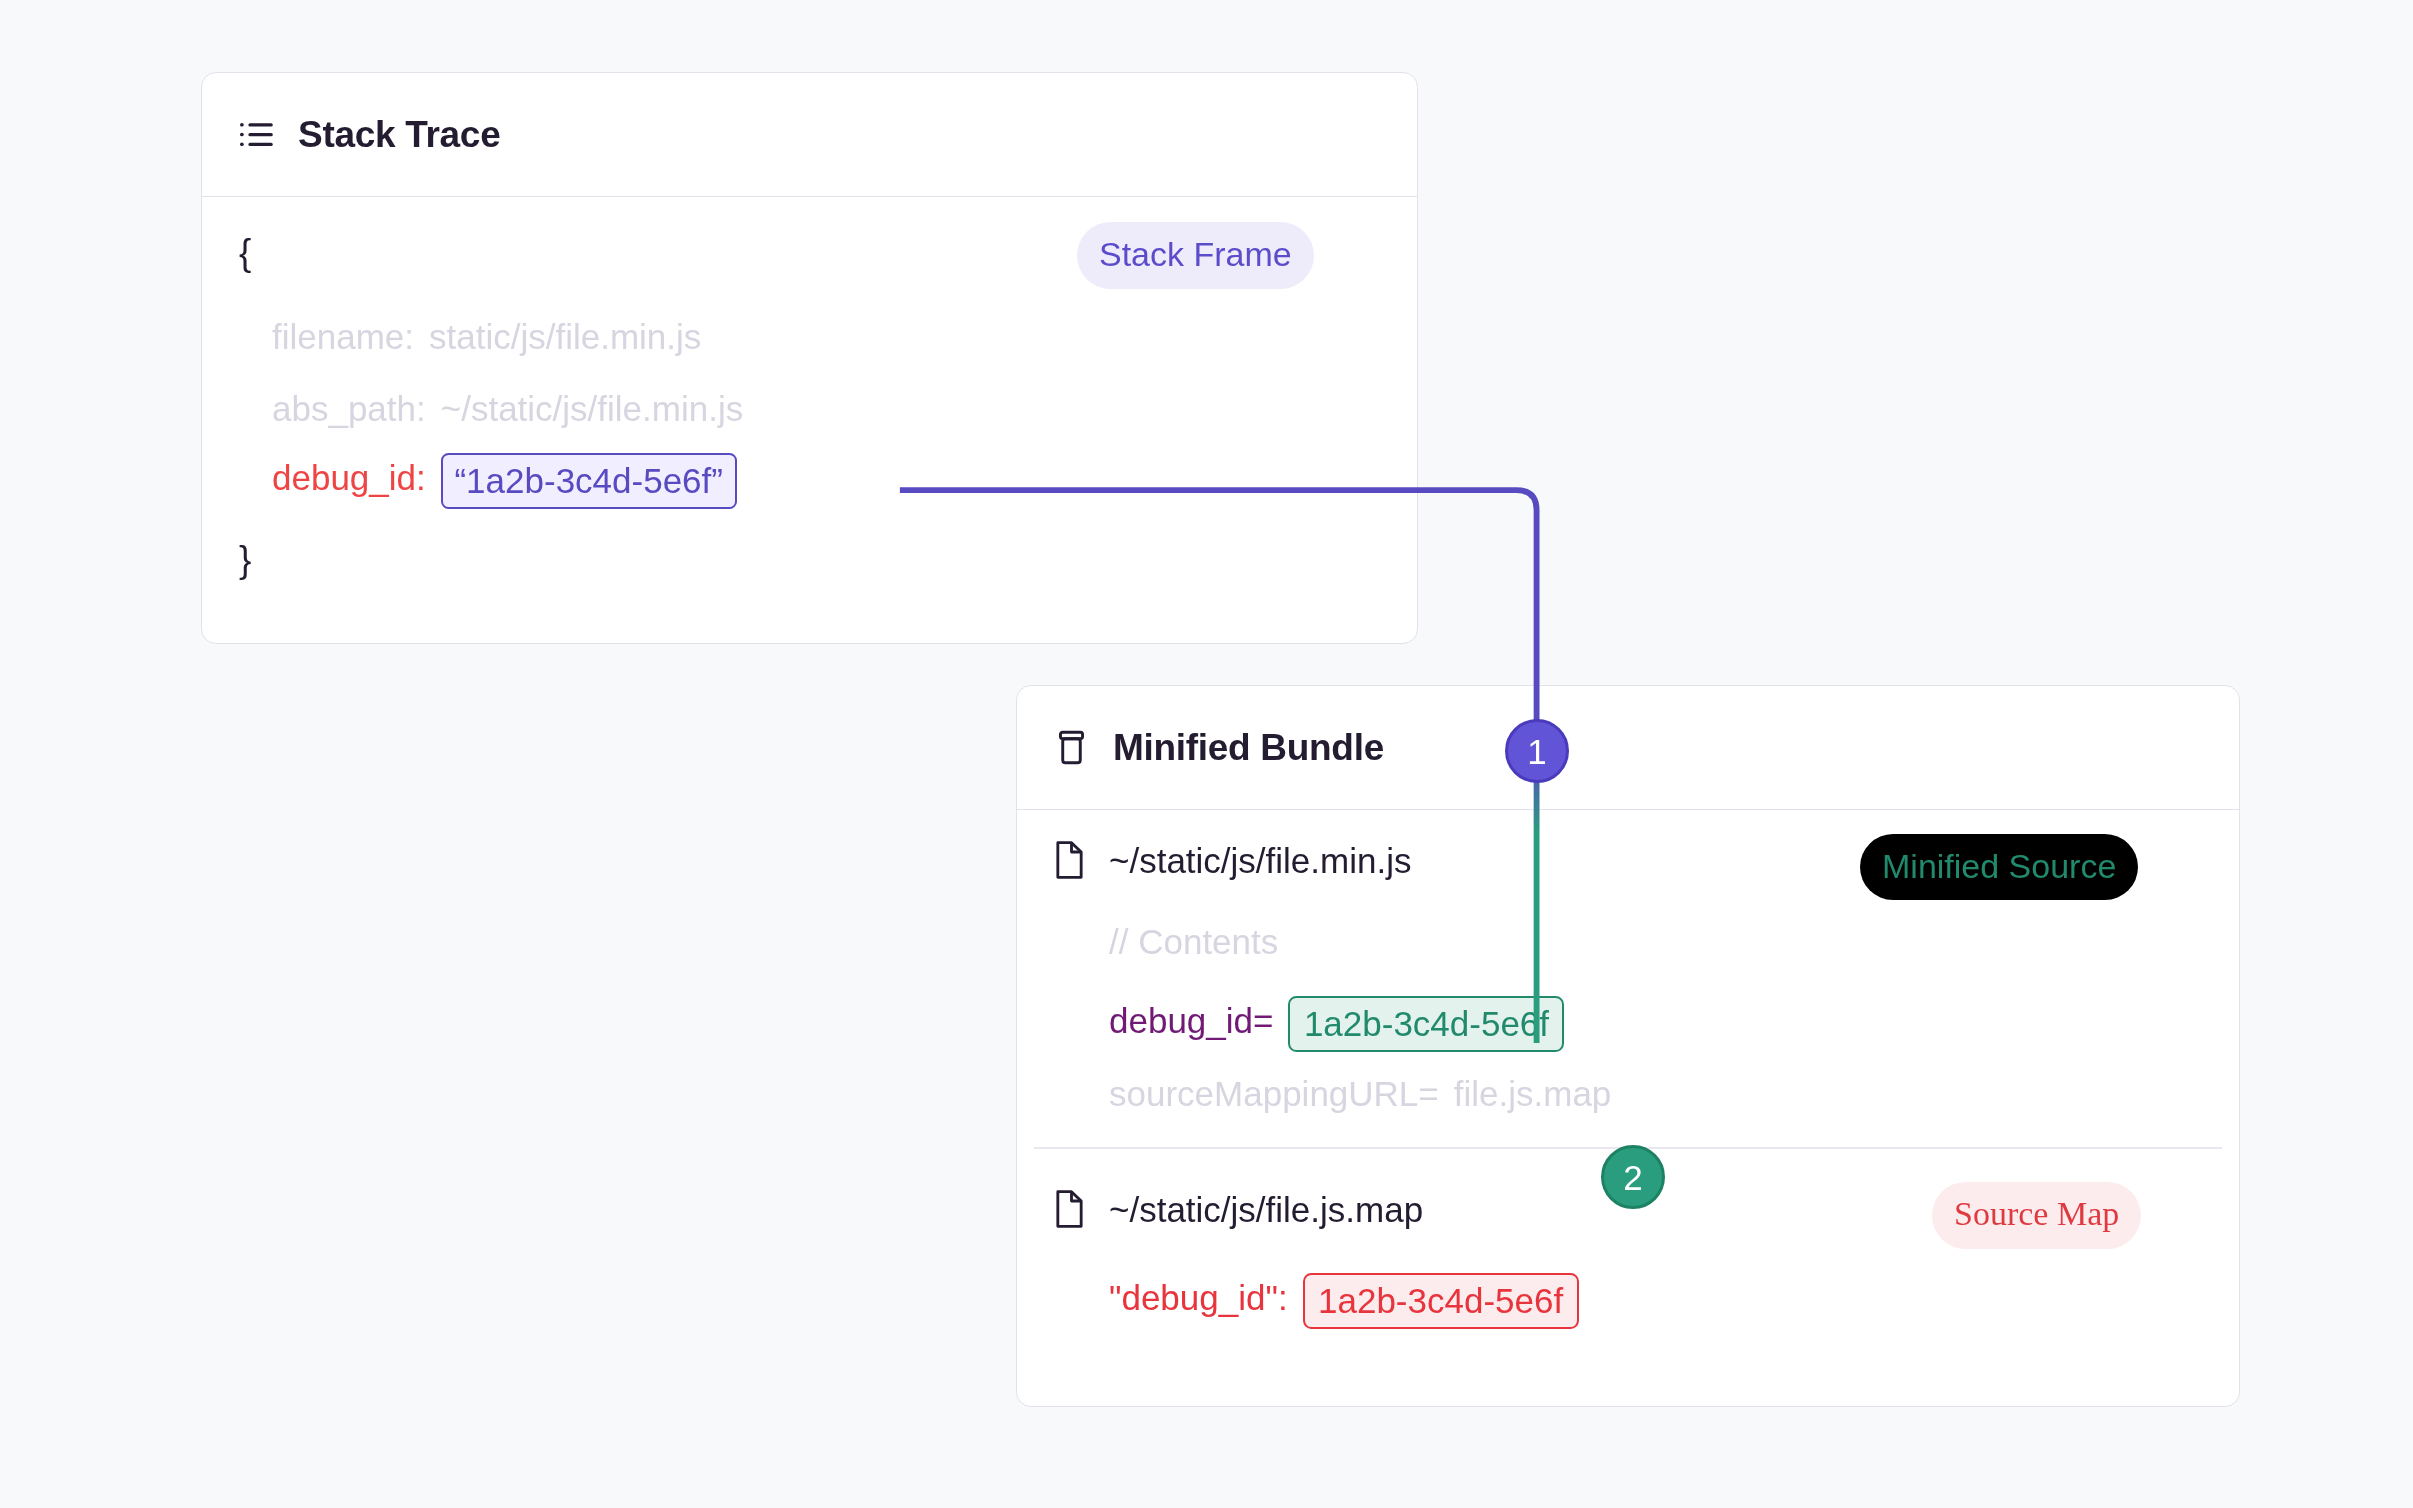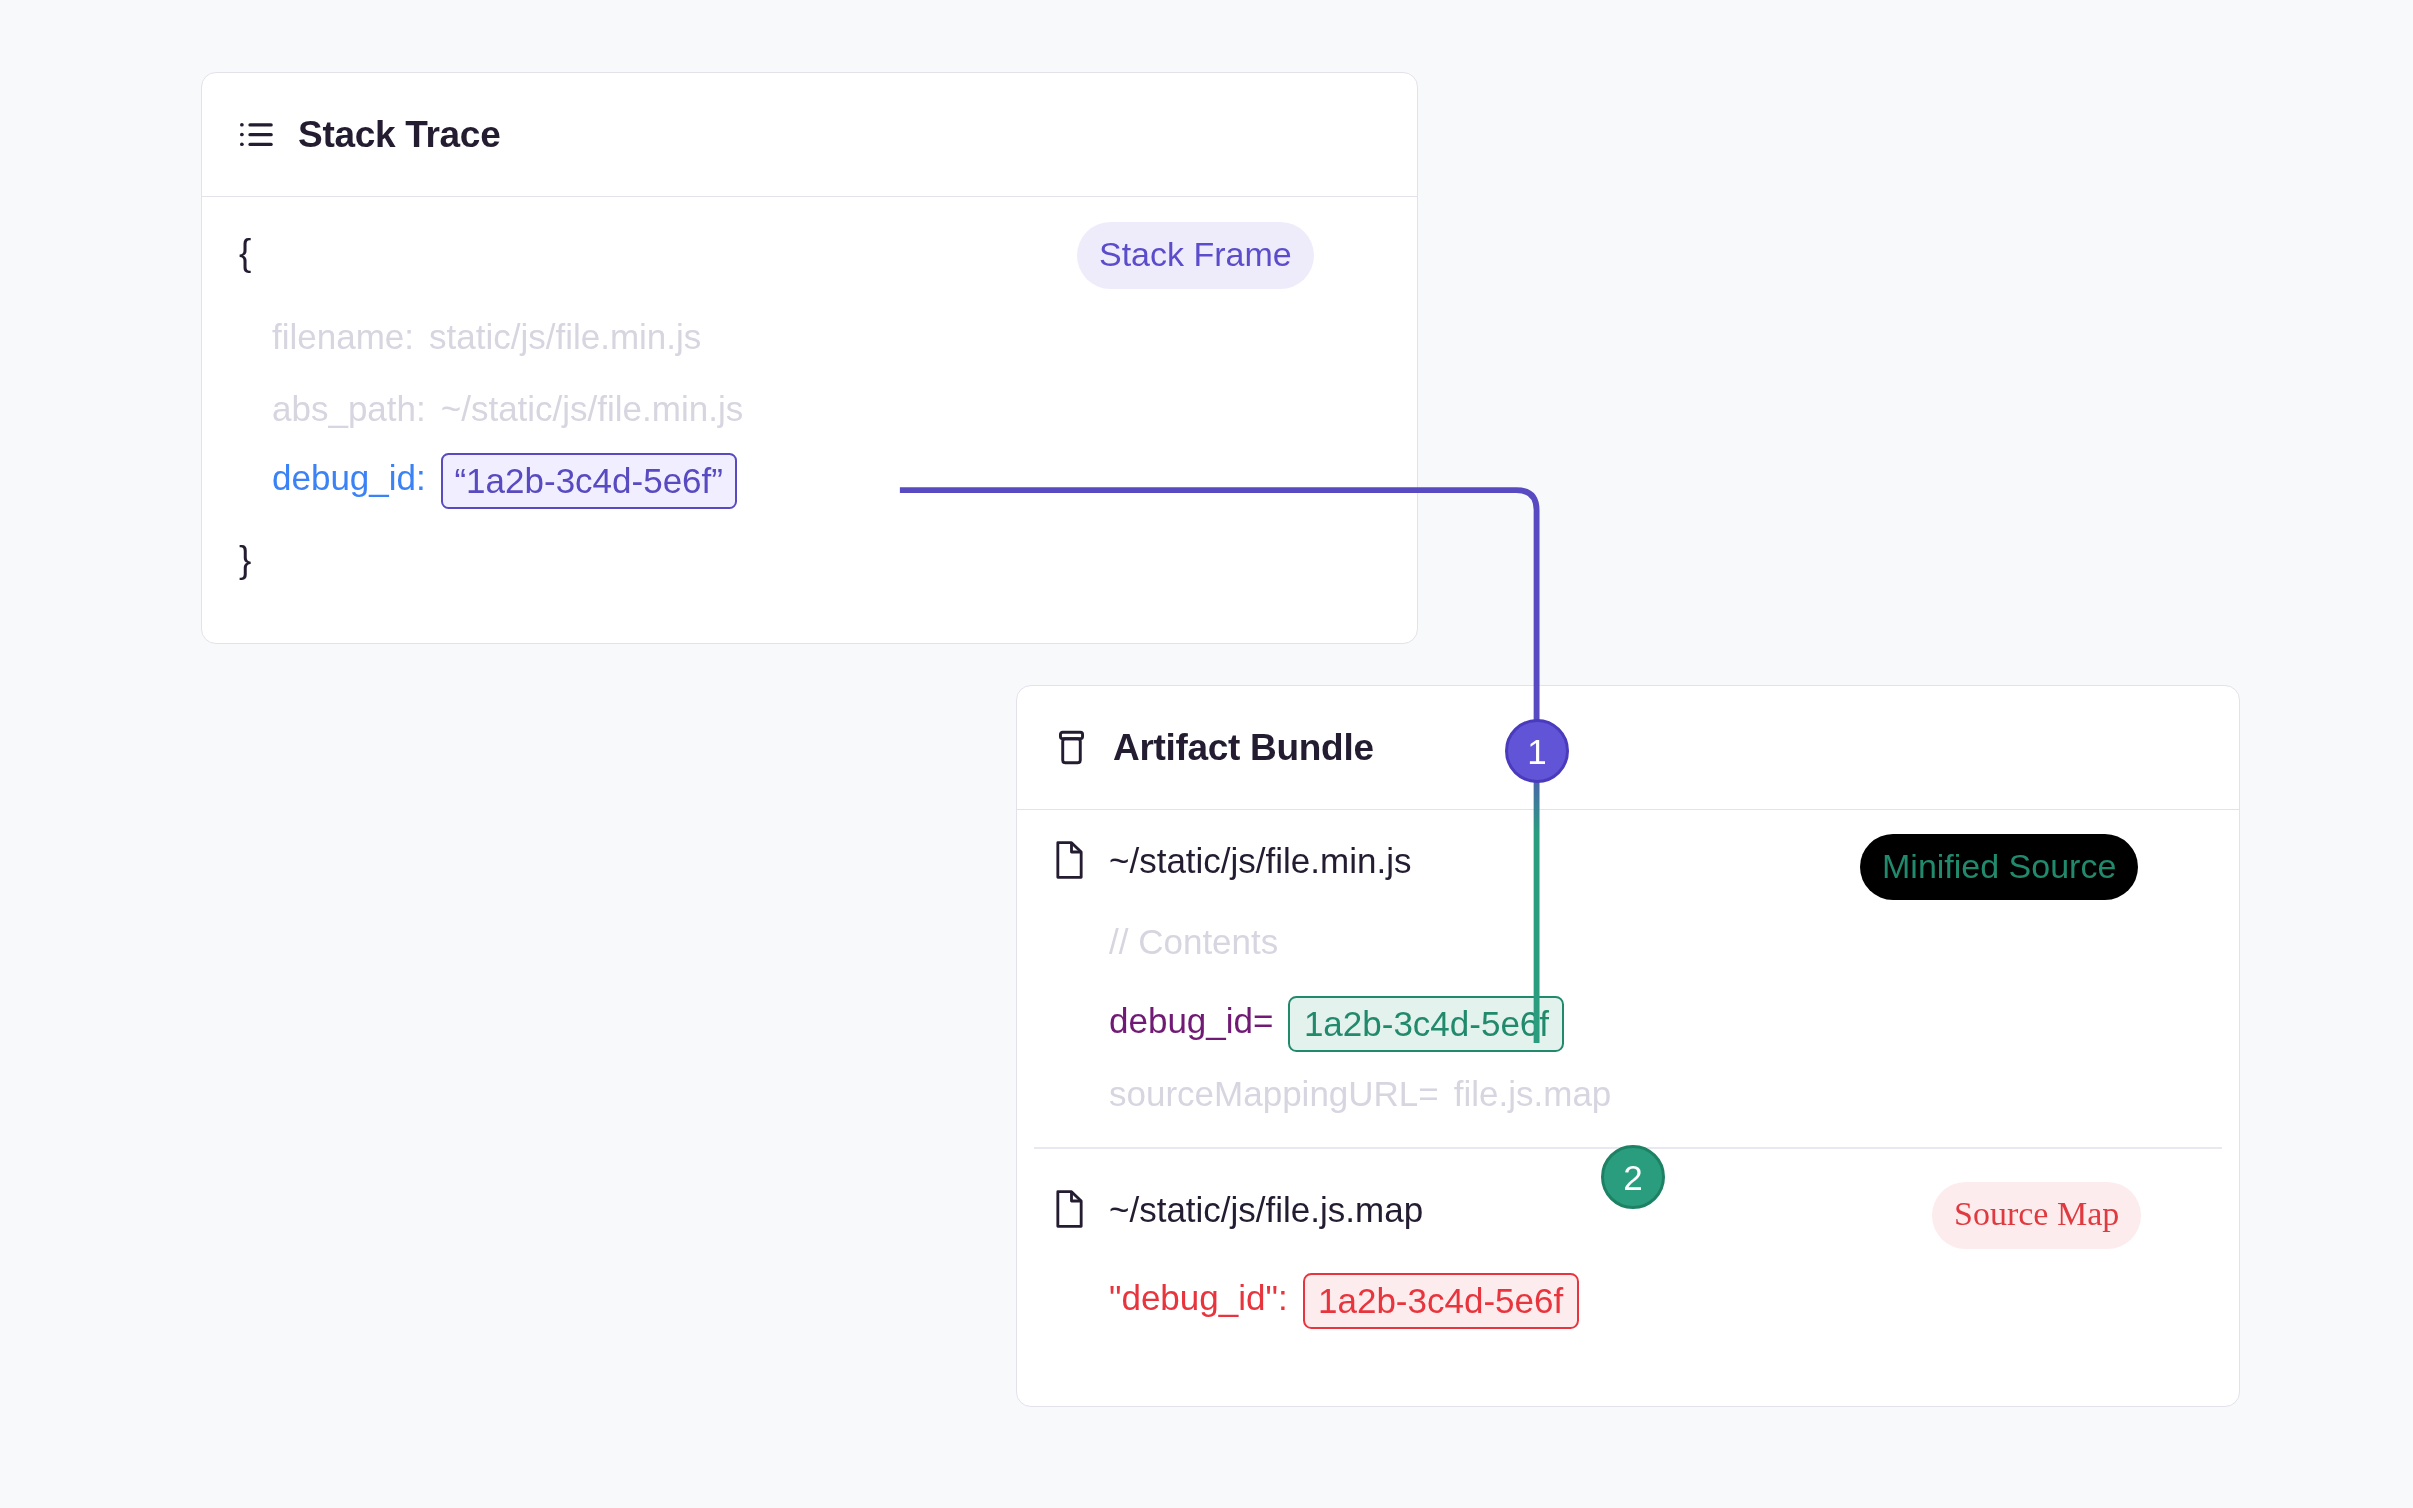--- a/index.html
+++ b/index.html
@@ -103,21 +103,21 @@
     display: inline-block;
     border: 2.5px solid #584ac0;
     background: #f1efff;
     border-radius: 7.5px;
     color: #584ac0;
     padding: 7.5px 11.7px 9.2px 11.7px;
     line-height: 1;
     font-size: 35px;
     vertical-align: middle;
   }
-  .lbl-purple { color: #3b82f6; }
+  .lbl-purple { color: #ef4444; }
 
   
   .pill {
     position: absolute;
     border-radius: 837px;
     font-size: 34px;
     line-height: 1;
     padding: 15px 22px 17.6px 22px;
     white-space: nowrap;
   }
@@ -283,21 +283,21 @@
     </div>
   </div>
 
   <div class="card" id="card-artifact">
 
     <div class="card-header">
       <svg class="hdr-icon" viewBox="0 0 24 24">
         <rect x="5.2" y="2.6" width="13.6" height="4.0" rx="1.3" fill="none" stroke="#241c31" stroke-width="1.8"></rect>
         <rect x="6.6" y="6.6" width="10.8" height="14.8" rx="1.6" fill="none" stroke="#241c31" stroke-width="1.8"></rect>
       </svg>
-      <span class="card-title">Artifact Bundle</span>
+      <span class="card-title">Minified Bundle</span>
     </div>
 
     <div class="card-body">
 
       <div class="file-row" style="left:35px; top:30px;">
         <svg class="file-icon" viewBox="0 0 20 24">
           <path d="M3 1.6 h8.2 L17 7.2 V22.4 H3 Z" fill="none" stroke="#241c31" stroke-width="1.7" stroke-linejoin="round"></path>
           <path d="M11.2 1.6 V7.2 H17" fill="none" stroke="#241c31" stroke-width="1.7" stroke-linejoin="round"></path>
         </svg>
         <span class="file-name">~/static/js/file.min.js</span>

